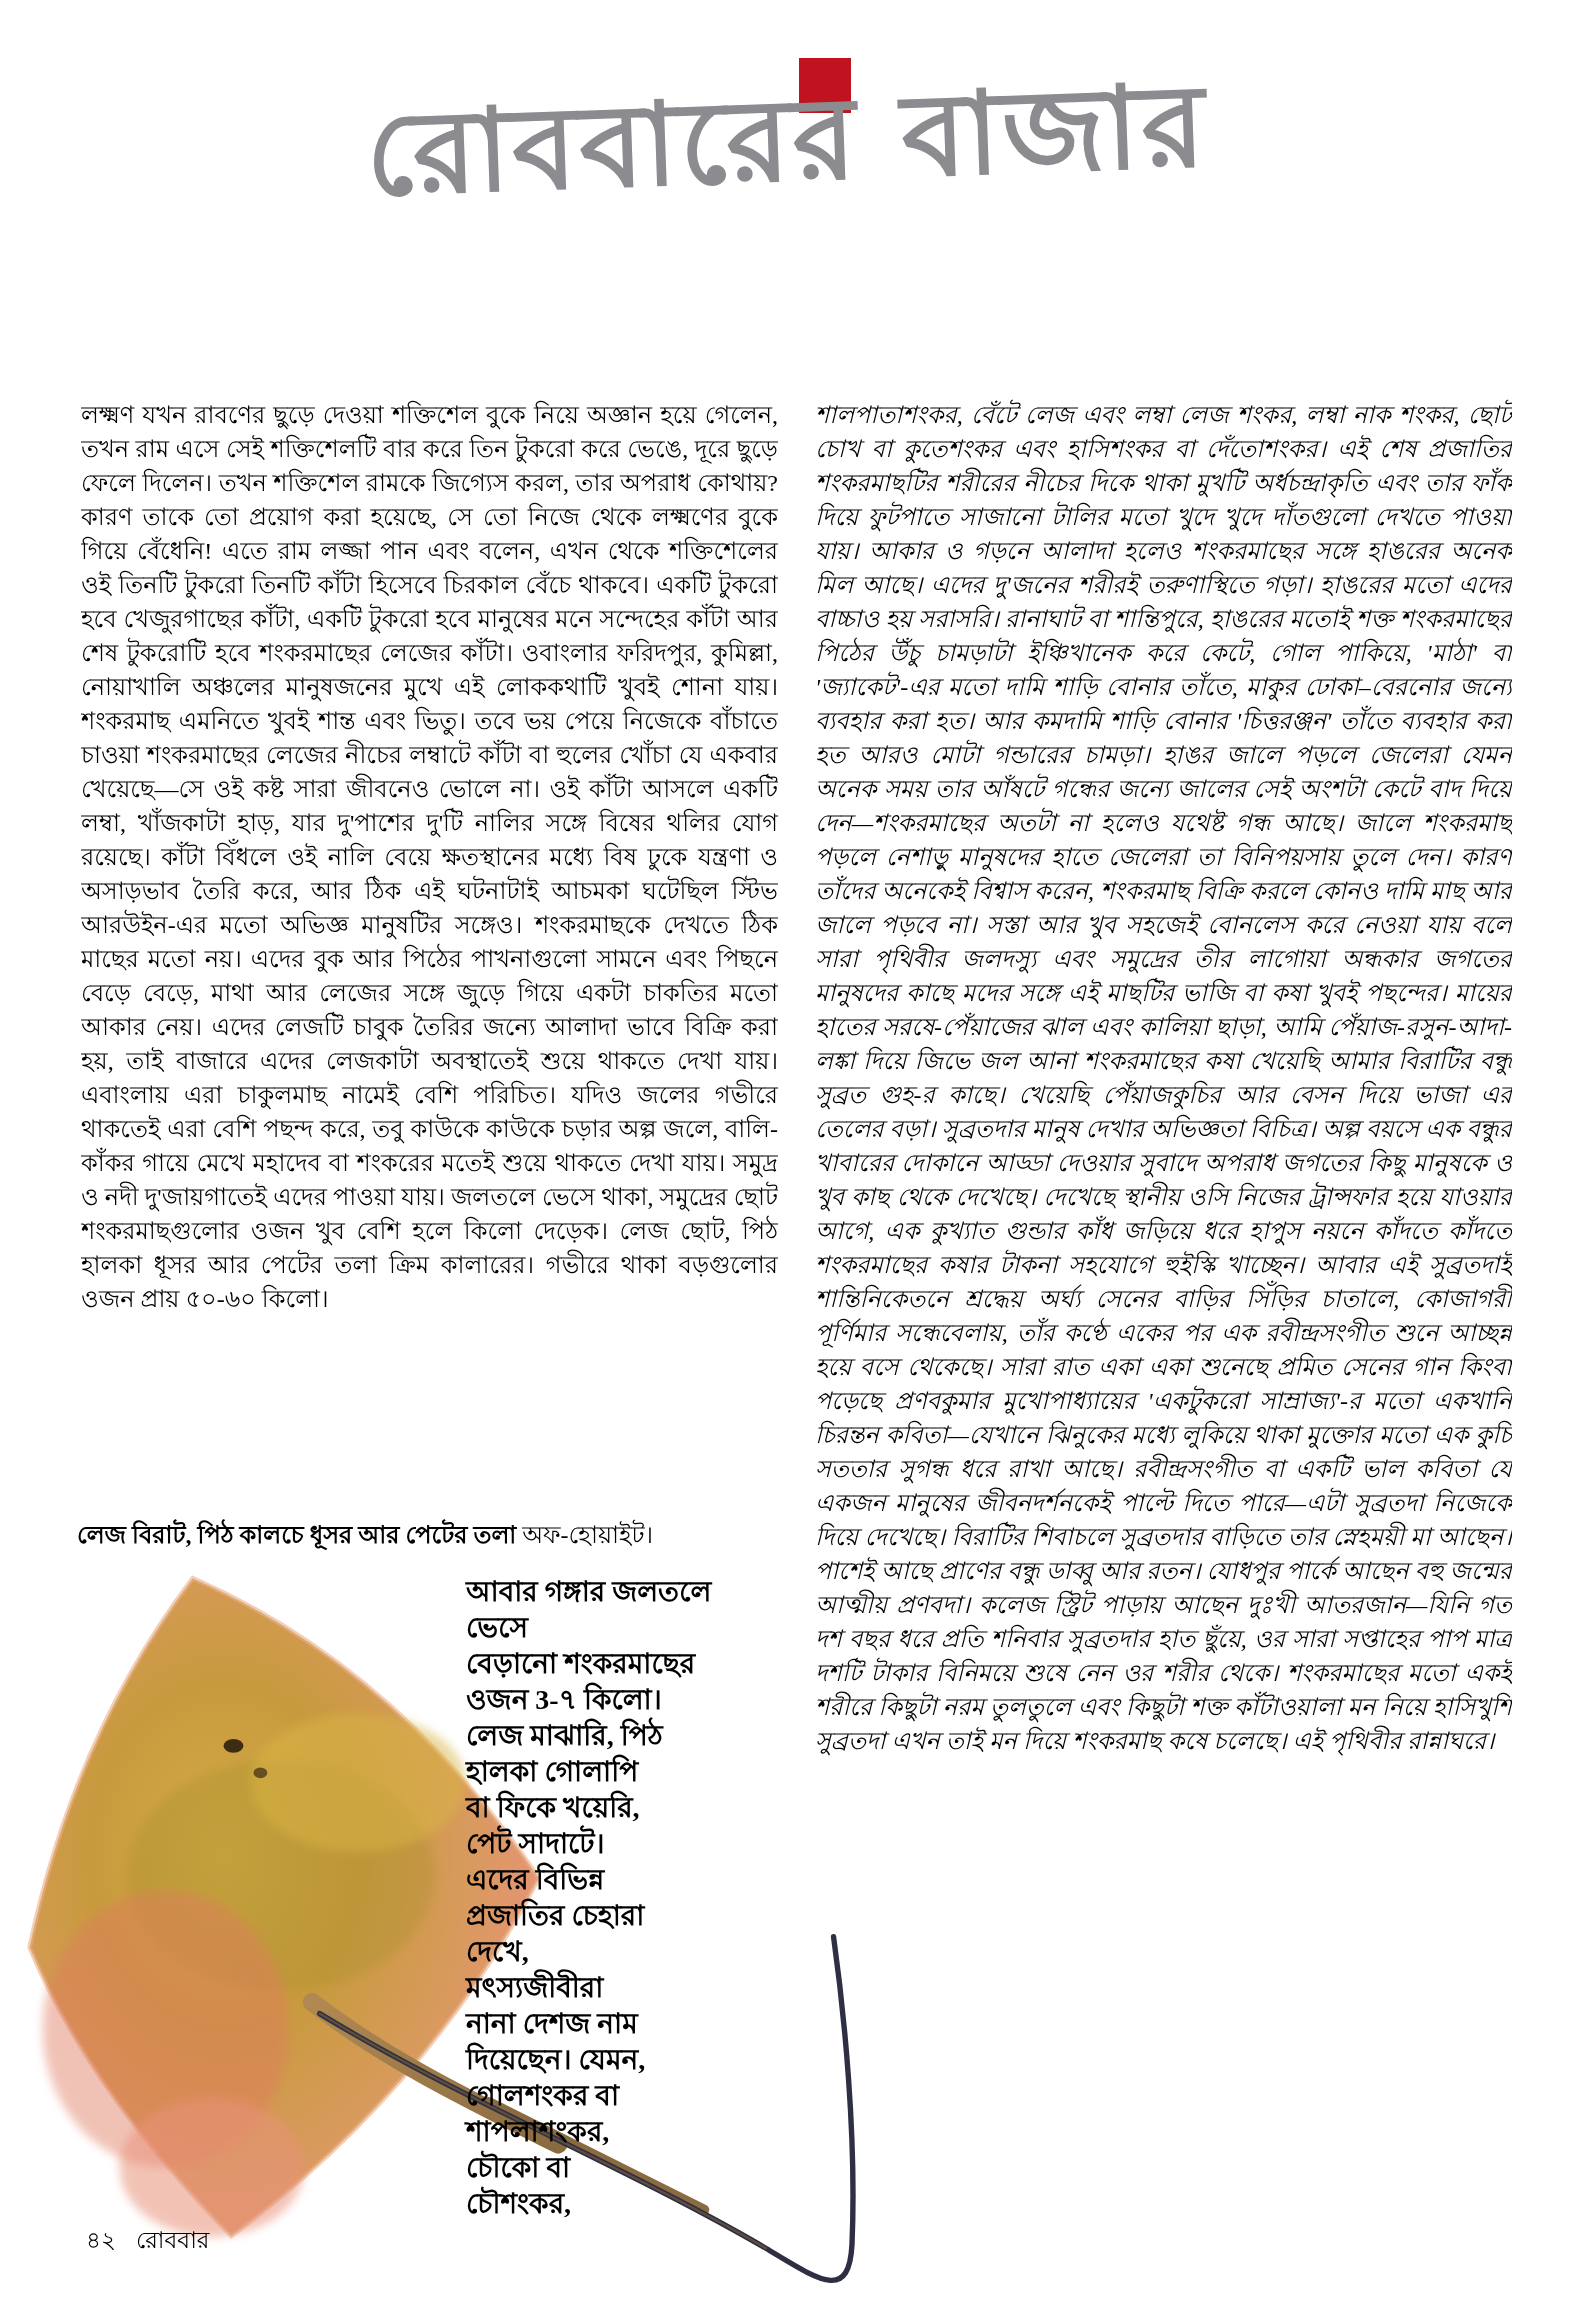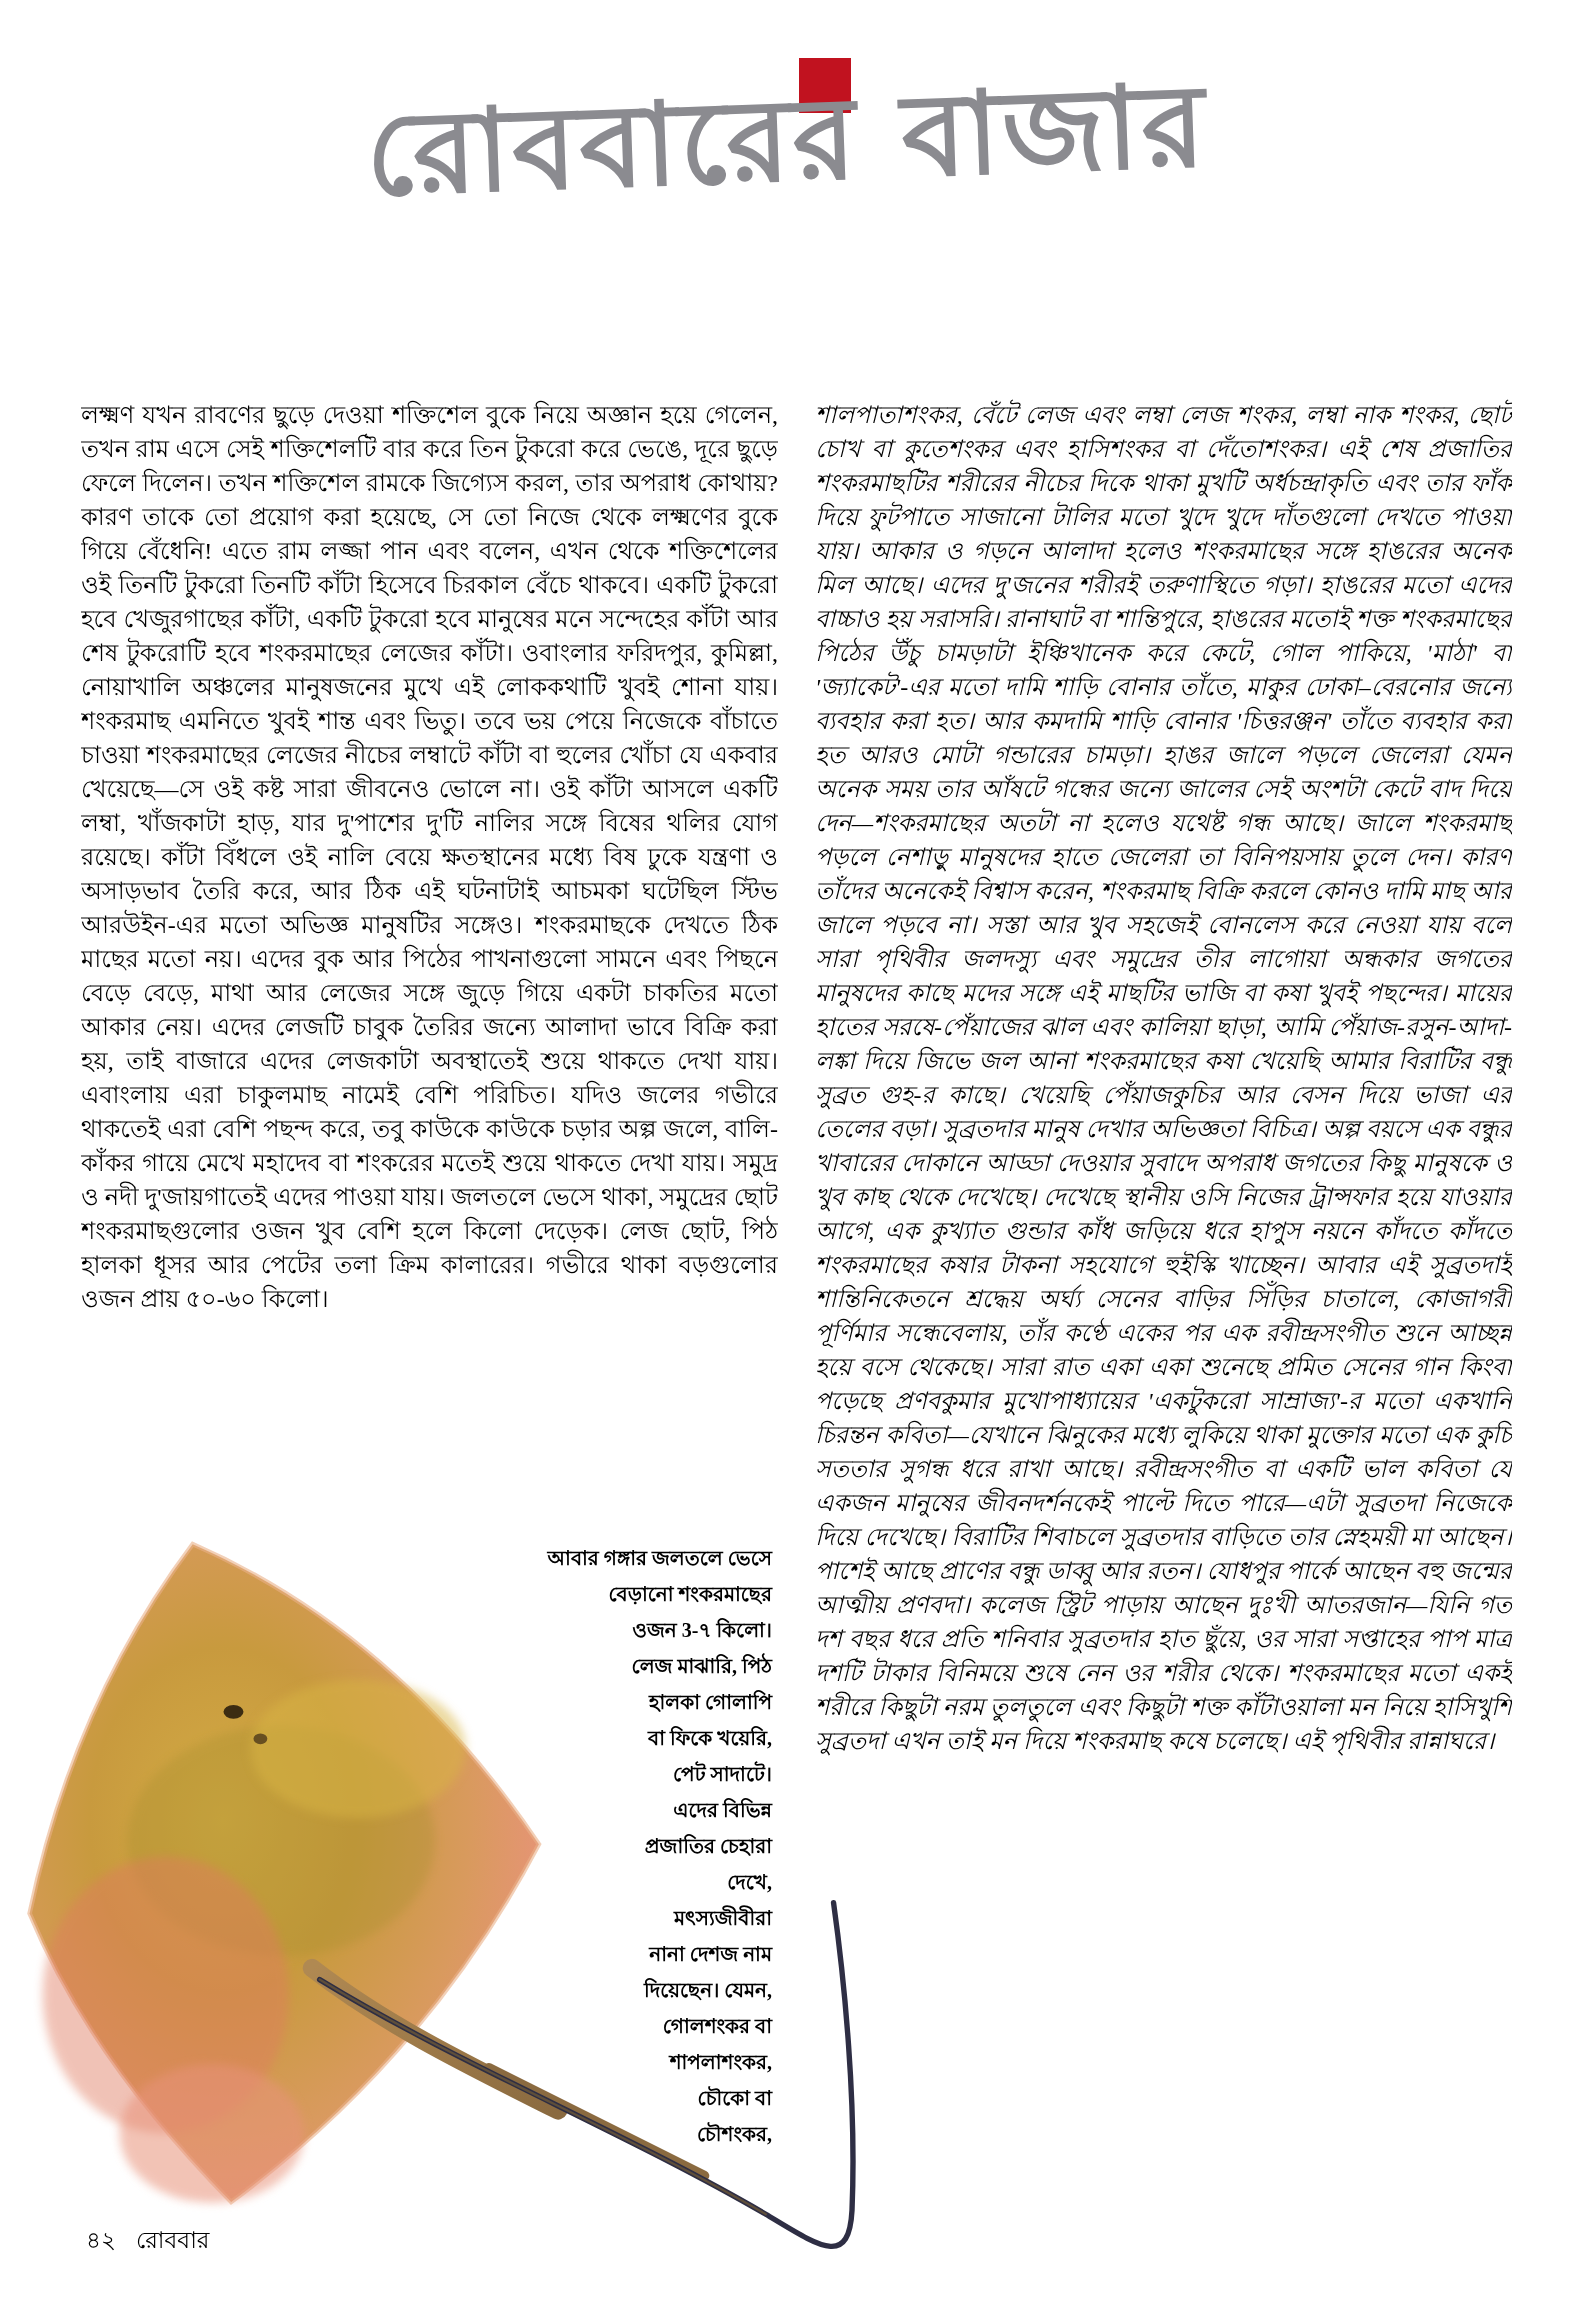--- a/index.html
+++ b/index.html
@@ -28,22 +28,22 @@
   .col-right{left:811px;font-style:italic;}
   .body-text{margin:4px; overflow:hidden;}
   .col-left .body-text{height:1116px;}
   .col-right .body-text{height:1704px;}
   .bold-line{margin:0; font-weight:bold; white-space:nowrap; overflow:hidden; height:34px;}
   .bold-line .regular{font-weight:normal;}
   
   .wrap-area{position:relative; height:724px;}
   .stingray-photo{position:absolute; left:-50px; top:0; width:893px; height:777px; z-index:1;}
   .caption-lines{
-    position:absolute; right:10px; top:21.6px; width:300px; z-index:2;
-    text-align:right; font-weight:bold; font-size:20px; line-height:36px;
+    position:absolute; right:16px; top:21.6px; width:300px; z-index:2;
+    text-align:left; font-weight:bold; font-size:28px; line-height:36px;
   }
   .author{
     margin:4.6px 0 0 0; text-align:right; font-weight:bold; font-size:28.5px; line-height:34px;
   }
   
   .folio{position:absolute; left:86px; top:2222px; font-size:23px; z-index:4;}
   .folio span{margin-right:20px;}
 </style>
 </head>
 <body>
@@ -51,20 +51,21 @@
 <div class="page">
 
   <div class="masthead">
     <div class="red-square" style="background: rgb(193, 18, 31);"></div>
     <div class="masthead-script" style="color: rgb(139, 139, 144);">রোববারের বাজার</div>
   </div>
 
 
   <div class="col col-left">
     <p class="body-text">লক্ষ্মণ যখন রাবণের ছুড়ে দেওয়া শক্তিশেল বুকে নিয়ে অজ্ঞান হয়ে গেলেন, তখন রাম এসে সেই শক্তিশেলটি বার করে তিন টুকরো করে ভেঙে, দূরে ছুড়ে ফেলে দিলেন। তখন শক্তিশেল রামকে জিগ্যেস করল, তার অপরাধ কোথায়? কারণ তাকে তো প্রয়োগ করা হয়েছে, সে তো নিজে থেকে লক্ষ্মণের বুকে গিয়ে বেঁধেনি! এতে রাম লজ্জা পান এবং বলেন, এখন থেকে শক্তিশেলের ওই তিনটি টুকরো তিনটি কাঁটা হিসেবে চিরকাল বেঁচে থাকবে। একটি টুকরো হবে খেজুরগাছের কাঁটা, একটি টুকরো হবে মানুষের মনে সন্দেহের কাঁটা আর শেষ টুকরোটি হবে শংকরমাছের লেজের কাঁটা। ওবাংলার ফরিদপুর, কুমিল্লা, নোয়াখালি অঞ্চলের মানুষজনের মুখে এই লোককথাটি খুবই শোনা যায়। শংকরমাছ এমনিতে খুবই শান্ত এবং ভিতু। তবে ভয় পেয়ে নিজেকে বাঁচাতে চাওয়া শংকরমাছের লেজের নীচের লম্বাটে কাঁটা বা হুলের খোঁচা যে একবার খেয়েছে—সে ওই কষ্ট সারা জীবনেও ভোলে না। ওই কাঁটা আসলে একটি লম্বা, খাঁজকাটা হাড়, যার দু'পাশের দু'টি নালির সঙ্গে বিষের থলির যোগ রয়েছে। কাঁটা বিঁধলে ওই নালি বেয়ে ক্ষতস্থানের মধ্যে বিষ ঢুকে যন্ত্রণা ও অসাড়ভাব তৈরি করে, আর ঠিক এই ঘটনাটাই আচমকা ঘটেছিল স্টিভ আরউইন-এর মতো অভিজ্ঞ মানুষটির সঙ্গেও। শংকরমাছকে দেখতে ঠিক মাছের মতো নয়। এদের বুক আর পিঠের পাখনাগুলো সামনে এবং পিছনে বেড়ে বেড়ে, মাথা আর লেজের সঙ্গে জুড়ে গিয়ে একটা চাকতির মতো আকার নেয়। এদের লেজটি চাবুক তৈরির জন্যে আলাদা ভাবে বিক্রি করা হয়, তাই বাজারে এদের লেজকাটা অবস্থাতেই শুয়ে থাকতে দেখা যায়। এবাংলায় এরা চাকুলমাছ নামেই বেশি পরিচিত। যদিও জলের গভীরে থাকতেই এরা বেশি পছন্দ করে, তবু কাউকে কাউকে চড়ার অল্প জলে, বালি-কাঁকর গায়ে মেখে মহাদেব বা শংকরের মতেই শুয়ে থাকতে দেখা যায়। সমুদ্র ও নদী দু'জায়গাতেই এদের পাওয়া যায়। জলতলে ভেসে থাকা, সমুদ্রের ছোট শংকরমাছগুলোর ওজন খুব বেশি হলে কিলো দেড়েক। লেজ ছোট, পিঠ হালকা ধূসর আর পেটের তলা ক্রিম কালারের। গভীরে থাকা বড়গুলোর ওজন প্রায় ৫০-৬০ কিলো।</p>
+    <p class="bold-line"><span>লেজ বিরাট, পিঠ কালচে ধূসর আর পেটের তলা</span><span class="regular"> অফ-হোয়াইট।</span></p>
 
     <div class="wrap-area">
       <svg class="stingray-photo" viewBox="0 0 1160 1010" xmlns="http://www.w3.org/2000/svg">
         <defs>
           <radialGradient id="bodyGrad" cx="38%" cy="42%" r="75%">
             <stop offset="0%" stop-color="#d3ab45"></stop>
             <stop offset="35%" stop-color="#c89a3e"></stop>
             <stop offset="65%" stop-color="#d99a5e"></stop>
             <stop offset="88%" stop-color="#e8937a"></stop>
             <stop offset="100%" stop-color="#f0b696"></stop>

